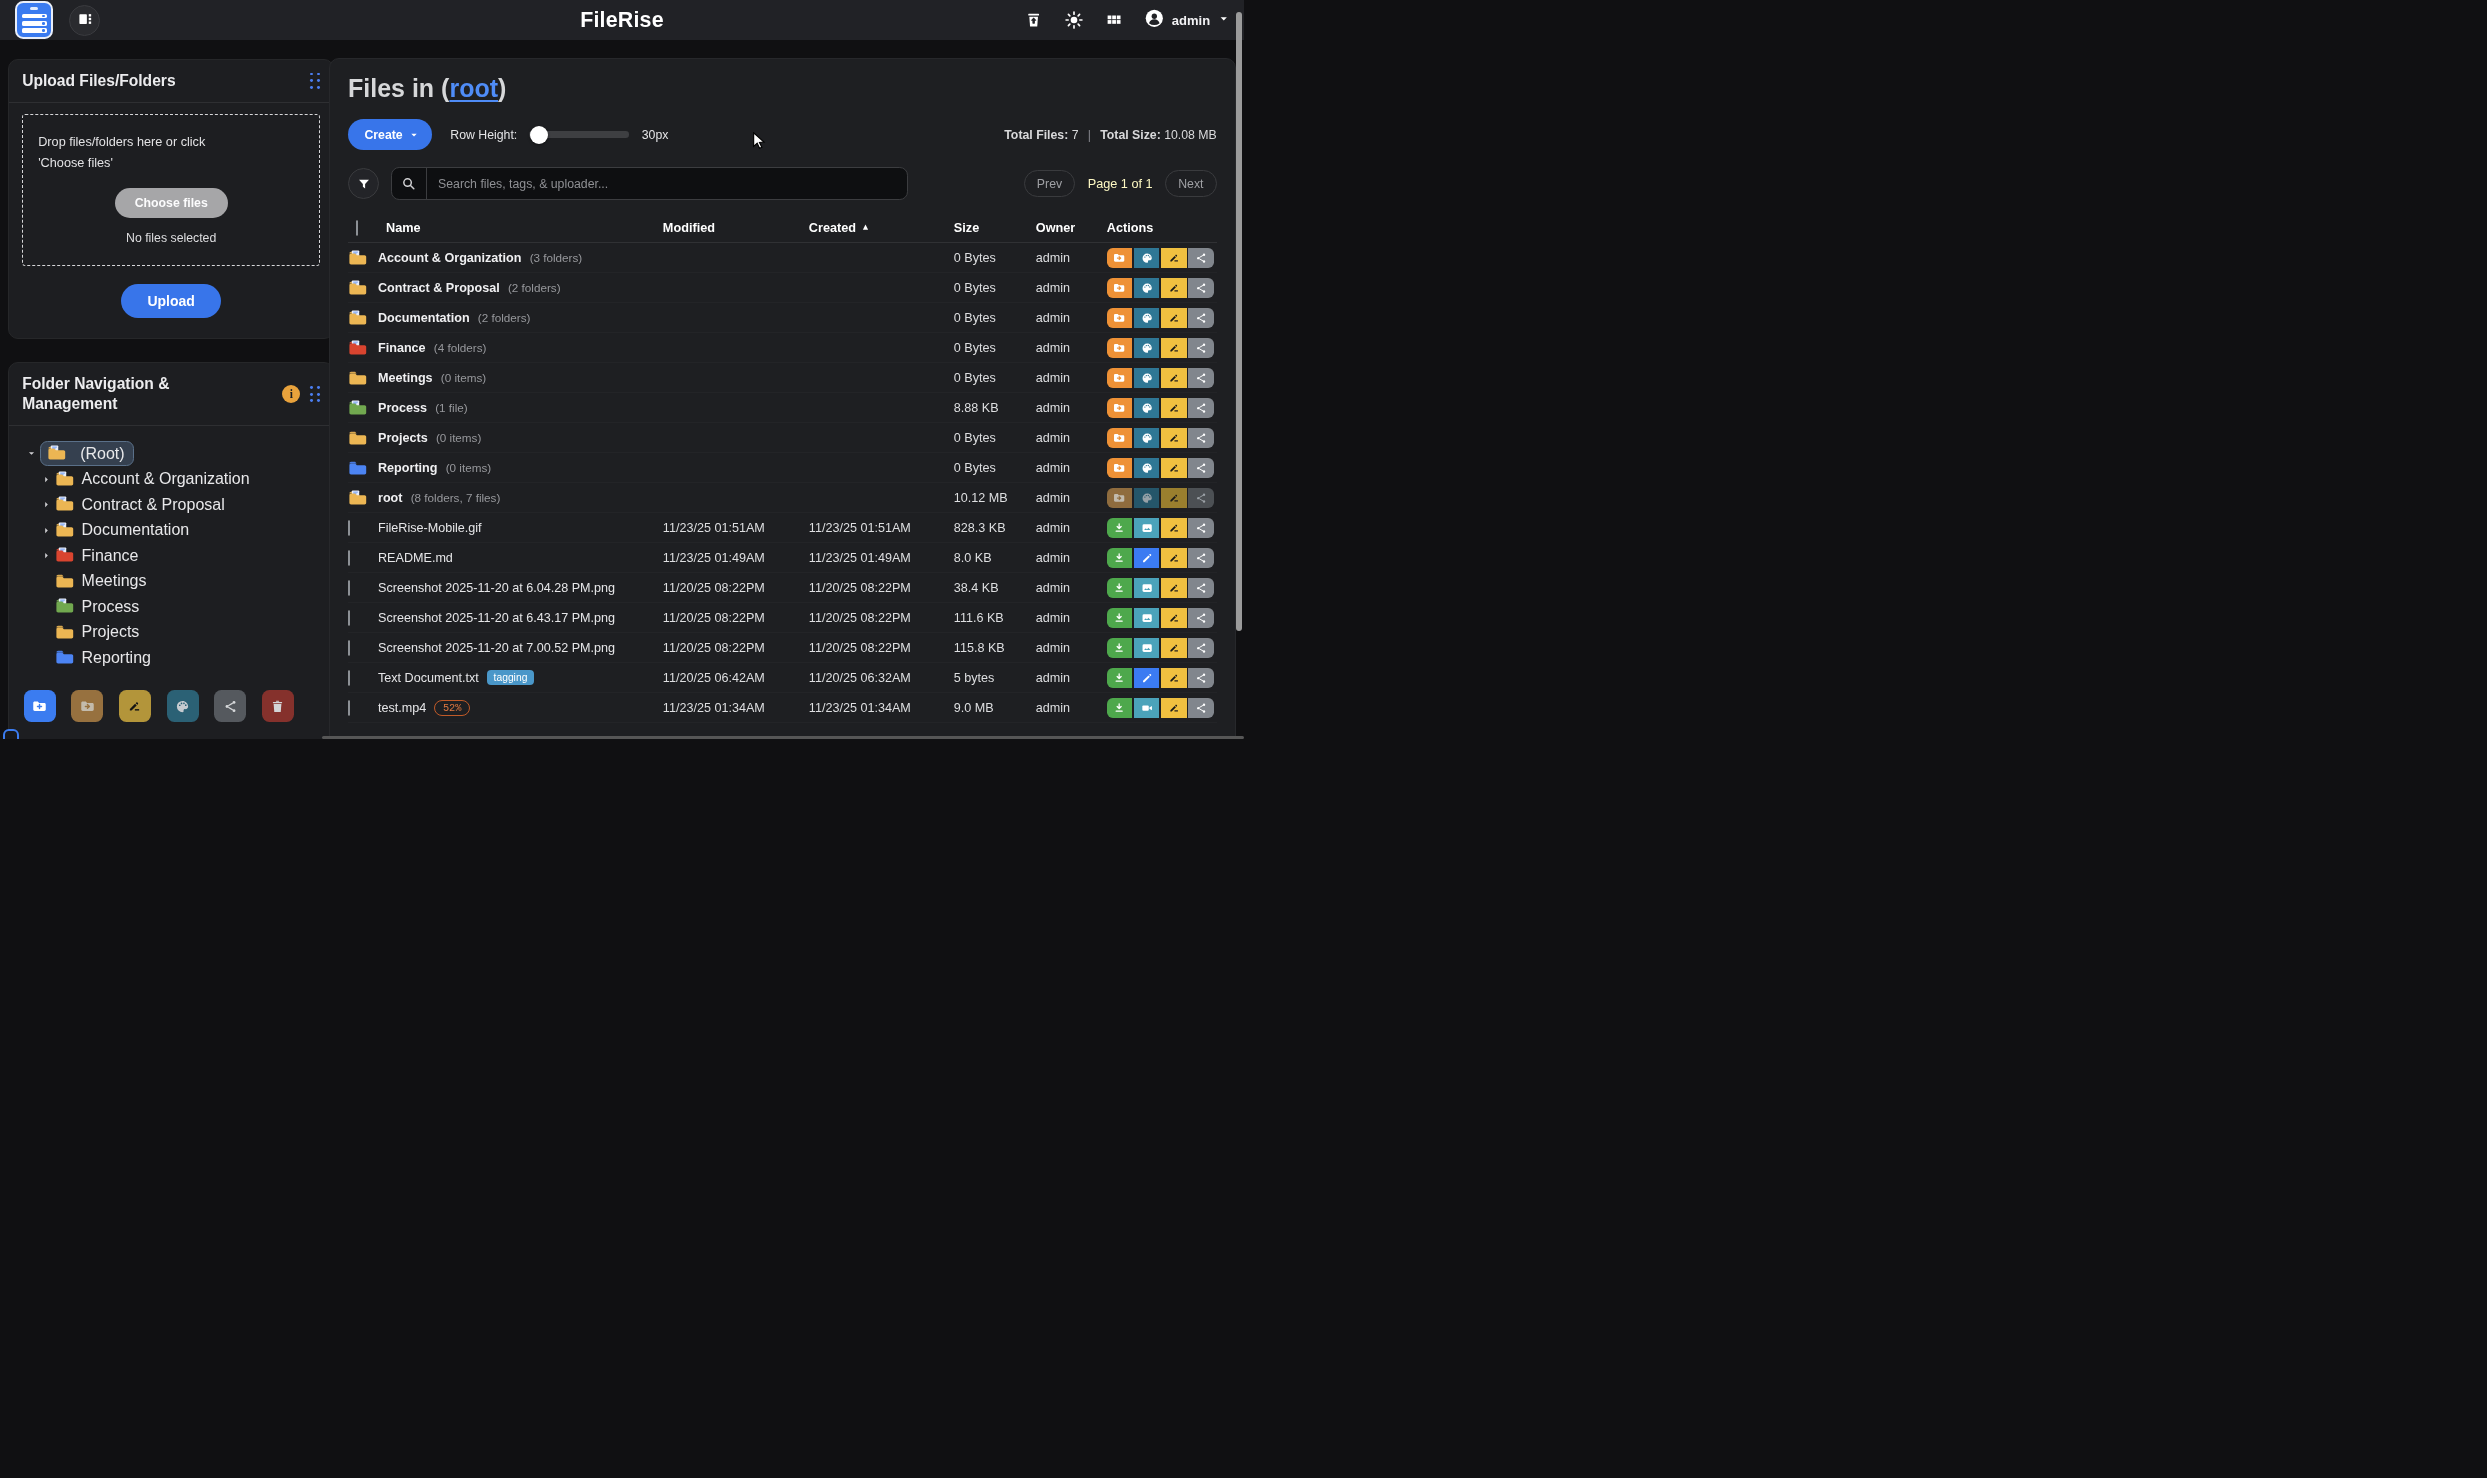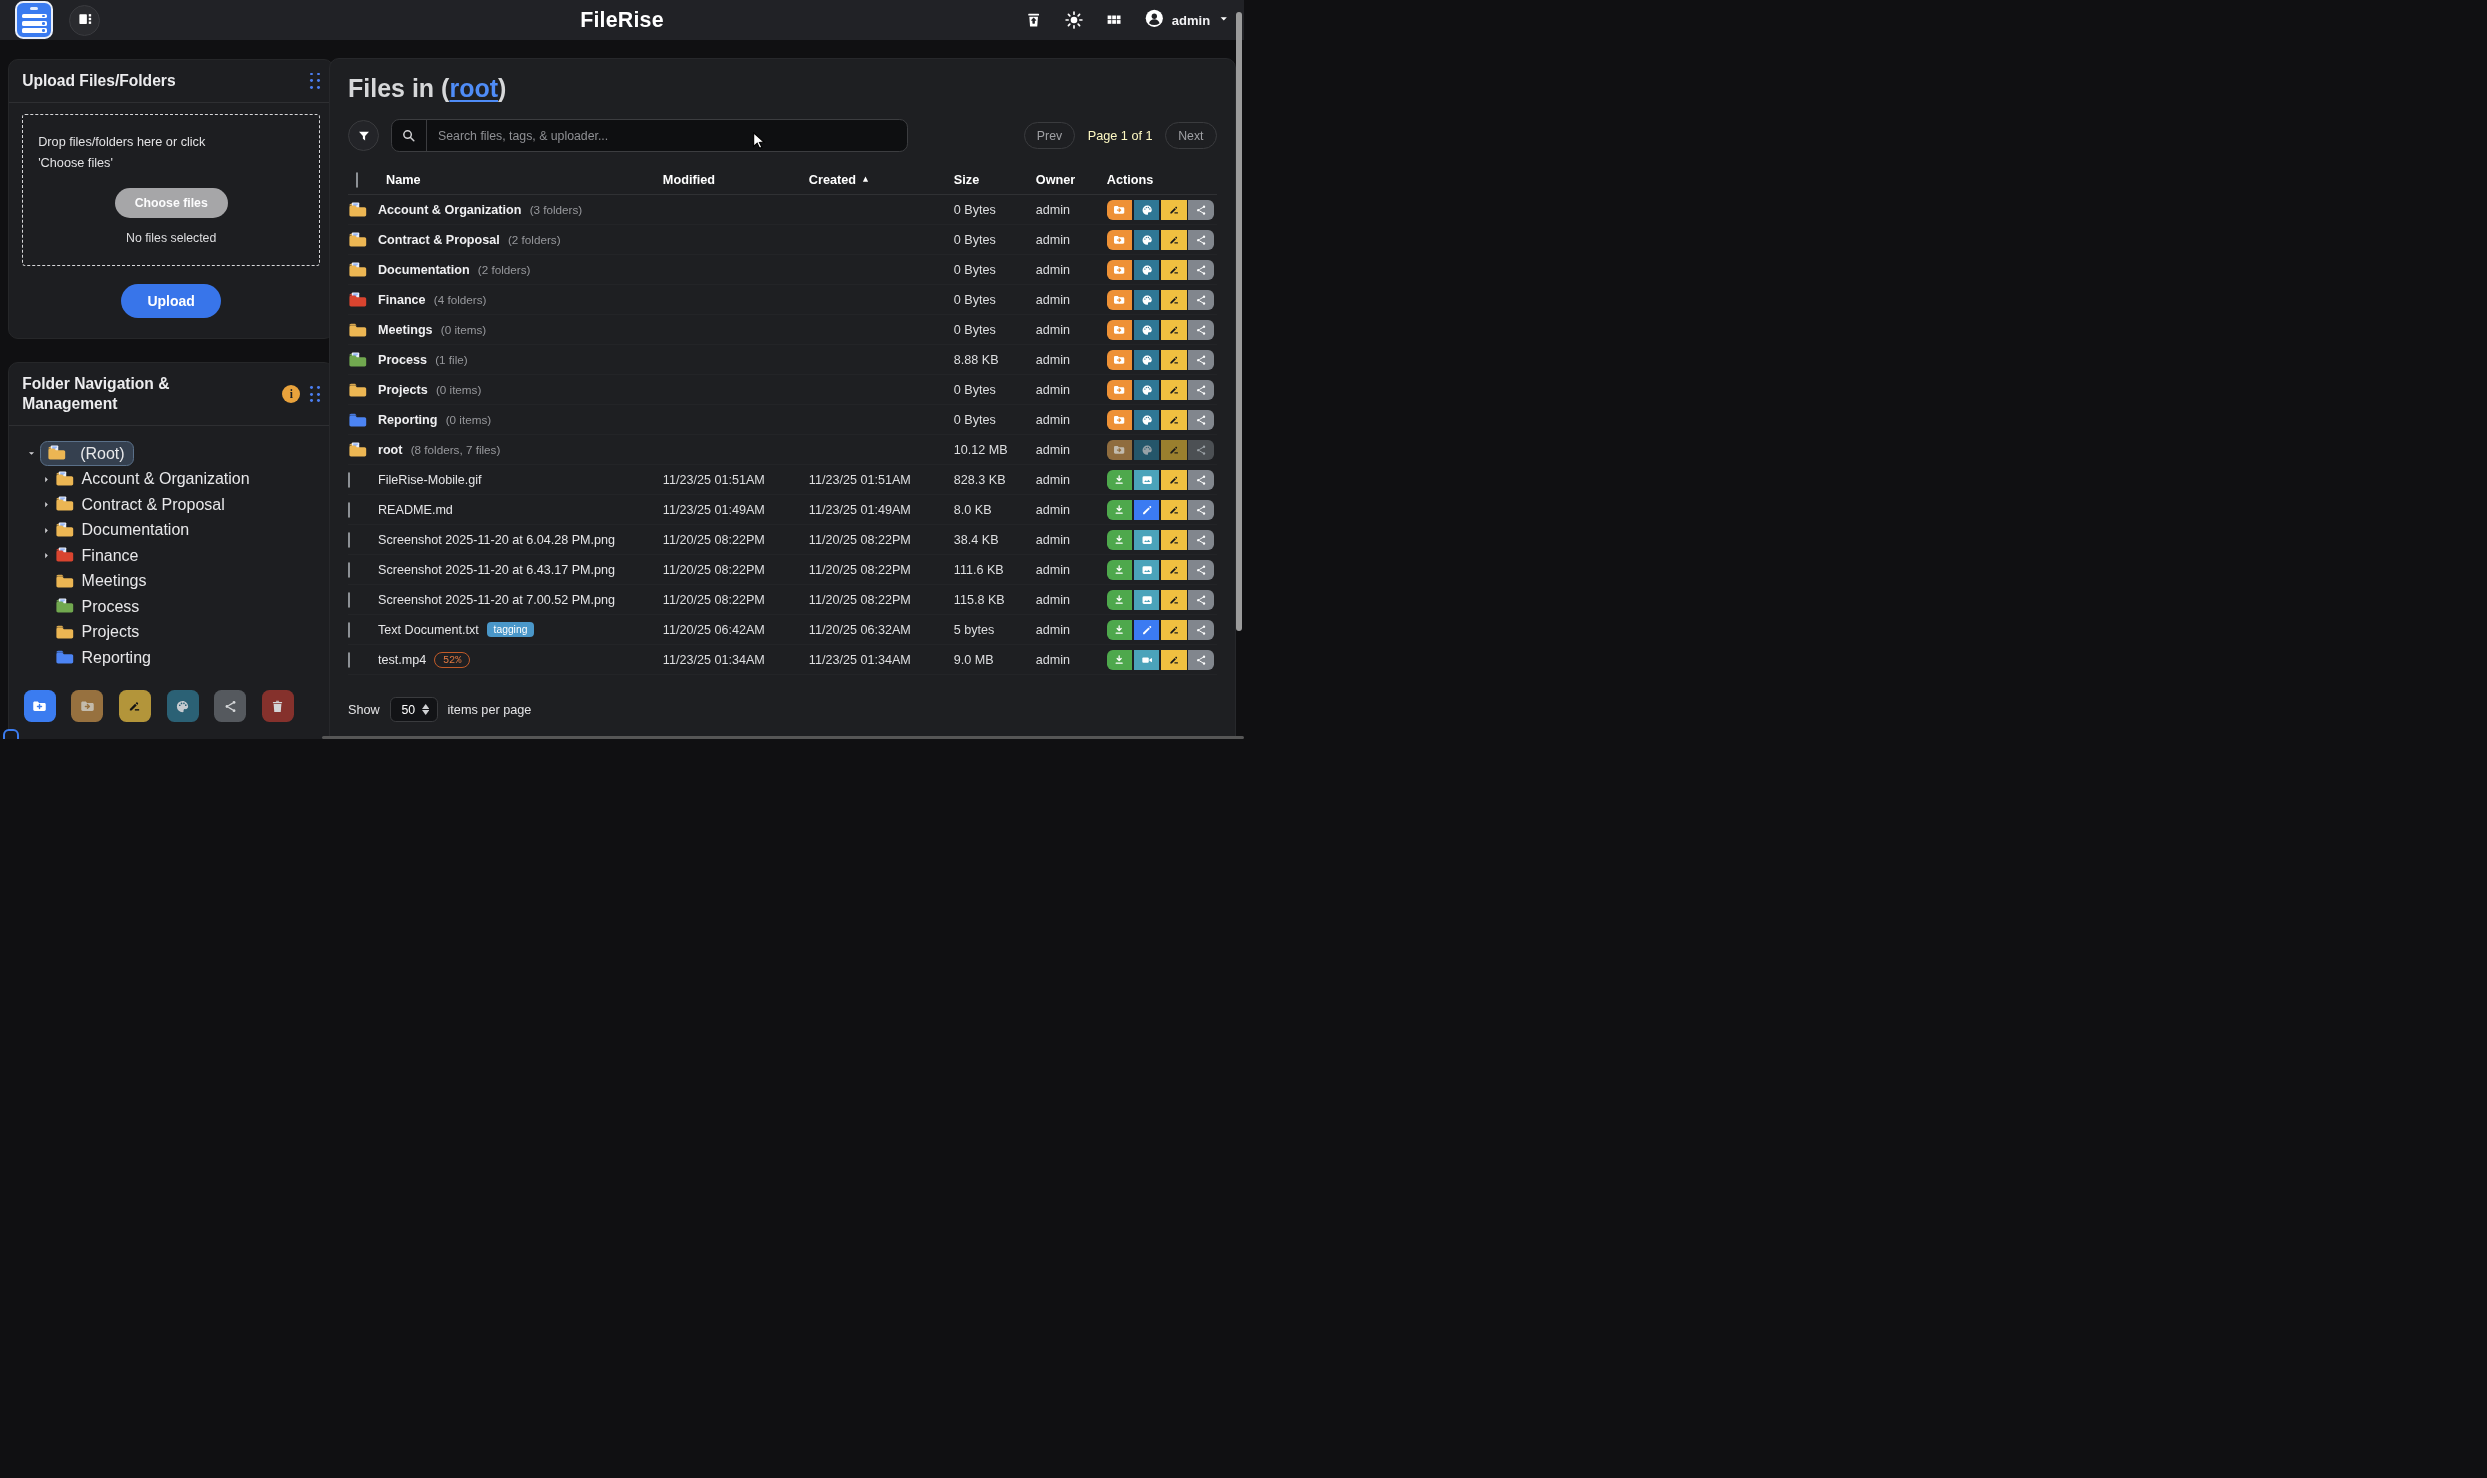--- a/index.html
+++ b/index.html
@@ -389,20 +389,38 @@
         </div>
     </div>
   </section>
 </aside>
 
 <main class="main-card">
   <h1 class="page-heading">
     <span>Files in (</span><a>root</a><span>)</span>
   </h1>
 
+  <div class="toolbar">
+    <button class="create-btn">
+      <span>Create</span>
+      <svg width="10" height="10" viewBox="0 0 24 24" fill="#fff">
+          <path d="M5.5 9l6.5 6.5L18.5 9z"></path>
+        </svg>
+    </button>
+    <span class="rh-label">Row Height:</span>
+    <div class="slider">
+        <div class="slider-thumb"></div>
+      </div>
+    <span class="rh-value">30px</span>
+    <div class="totals">
+      <b>Total Files:</b> <span>7</span>
+      <span class="sep">|</span>
+      <b>Total Size:</b> <span>10.08 MB</span>
+    </div>
+  </div>
 
   <div class="search-row">
     <div class="filter-btn">
       <svg width="14" height="14" viewBox="0 0 24 24" fill="#fff">
           <path d="M3.5 4.5h17l-6.6 7.6v7.4l-3.8-2.6v-4.8z"></path>
         </svg>
     </div>
     <div class="search-box">
       <div class="search-ico">
         <svg width="15" height="15" viewBox="0 0 24 24" fill="none" stroke="#cfcfd2" stroke-width="2.4">

